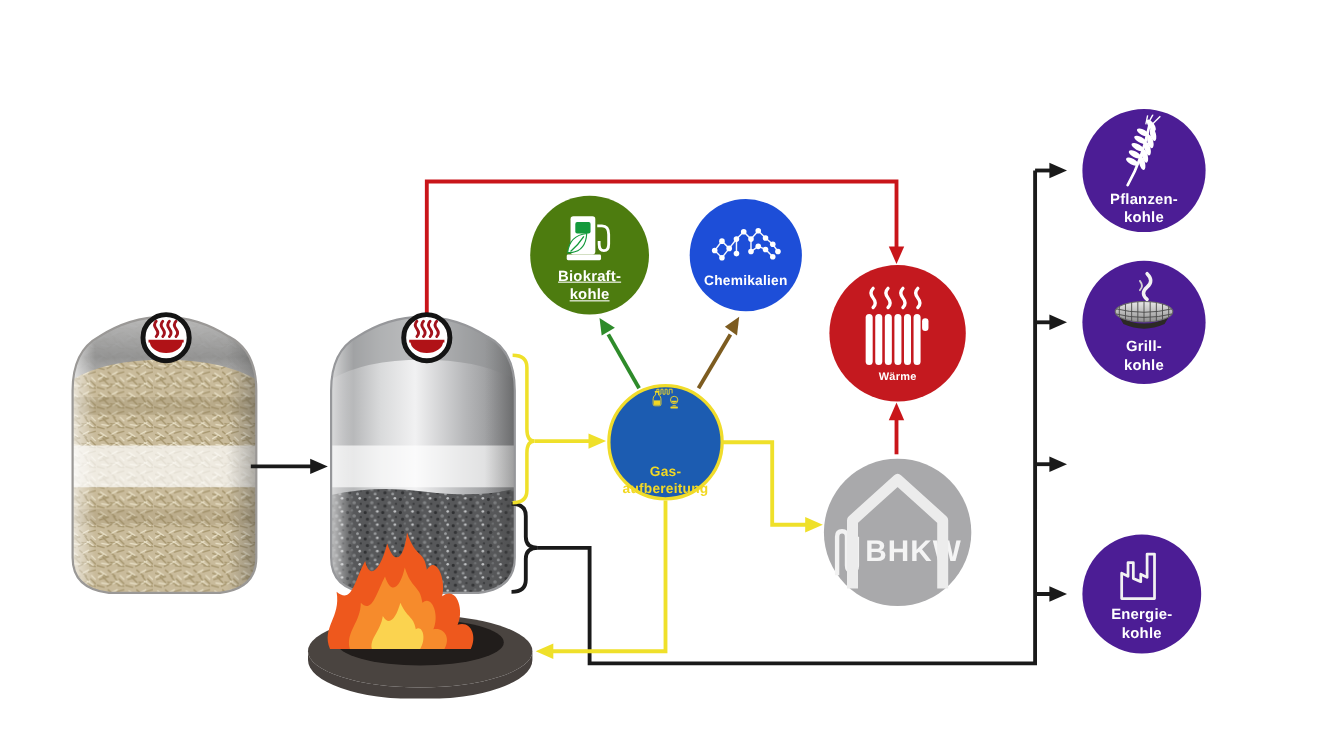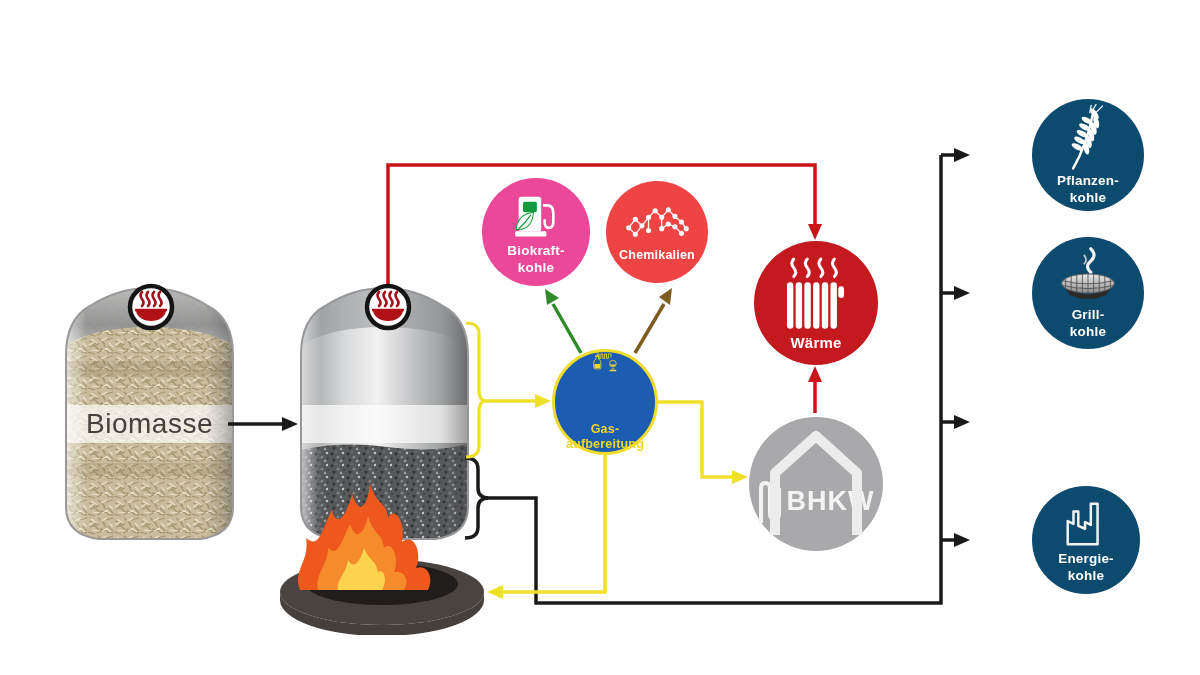--- a/index.html
+++ b/index.html
@@ -4,29 +4,29 @@
 <style>
   html,body{margin:0;padding:0;}
   body{width:1200px;height:675px;background:#ffffff;font-family:"Liberation Sans",sans-serif;overflow:hidden;position:relative;}
   .stage{position:absolute;left:0;top:0;width:1200px;height:675px;}
   .layer{position:absolute;left:0;top:0;width:1200px;height:675px;}
   .z1{z-index:1}.z2{z-index:5}
   .abs{position:absolute;}
   .circle{position:absolute;border-radius:50%;display:flex;flex-direction:column;align-items:center;justify-content:center;color:#fff;text-align:center;z-index:10;}
   .lbl{font-size:13.5px;font-weight:700;line-height:1.2;letter-spacing:.2px;}
   .lbl span{display:block;}
-  #c-bio{left:482px;top:178px;width:108px;height:108px;background:#ec4899;}
-  #c-chem{left:606px;top:181px;width:102px;height:102px;background:#ef4444;}
+  #c-bio{left:482px;top:178px;width:108px;height:108px;background:#4d7c0f;text-decoration:underline;}
+  #c-chem{left:627px;top:181px;width:102px;height:102px;background:#1d4ed8;}
   #c-chem .lbl{font-size:12.5px;}
   #c-gas{left:552px;top:349px;width:106px;height:106px;background:#1c5cb1;border:3px solid #f0dc2b;box-sizing:border-box;color:#f2d824;gap:46px;}
   #c-gas .lbl{font-size:12.5px;font-weight:700;}
   #c-waerme{left:754px;top:241px;width:124px;height:124px;background:#c4191f;}
-  #c-waerme .lbl{font-size:15px;}
+  #c-waerme .lbl{font-size:10px;}
   #c-bhkw{left:749px;top:417px;width:134px;height:134px;background:#a9a9ab;}
-  .outc{left:1032px;background:#0c4a6e;text-align:center;}
+  .outc{left:984px;background:#4c1d95;text-align:center;}
   #c-out0{top:99px;width:112px;height:112px;}
   #c-out1{top:237px;width:112px;height:112px;}
   #c-out2{top:367px;width:110px;height:110px;}
   #c-out3{top:486px;width:108px;height:108px;}
   .outc .lbl{font-size:13.5px;}
   #c-out2 .lbl{position:absolute;left:0;right:0;bottom:16px;}
   .icon{display:block;margin-bottom:3px;}
   .badge{position:absolute;width:48px;height:48px;z-index:12;}
   .jarlabel{position:absolute;width:167px;text-align:center;font-size:28px;color:#44403d;z-index:6;letter-spacing:.5px;}
   #bhkw-row{display:flex;align-items:center;gap:5px;margin-top:34px;}
@@ -161,21 +161,20 @@
       <line x1="581" y1="353" x2="553" y2="304" stroke="#2e8b2a" stroke-width="3.5"></line>
       <path d="M545,289 L547,305 L559,298 Z" fill="#2e8b2a"></path>
     </g>
 
     <g>
       <line x1="635" y1="353" x2="664" y2="304" stroke="#7d5c20" stroke-width="3.5"></line>
       <path d="M672,288 L659,297 L670,305 Z" fill="#7d5c20"></path>
     </g>
   </svg>
 
-  <div class="jarlabel" style="left:66px;top:408px;">Biomasse</div>
 
   <svg class="badge" style="left:127px;top:283px;" viewBox="0 0 48 48">
     <circle cx="24" cy="24" r="21" fill="#ffffff" stroke="#141414" stroke-width="4.5"></circle>
     <g stroke="#a3121c" stroke-width="2.6" fill="none" stroke-linecap="round">
       <path d="M15,23 q3,-3 0,-7 q-3,-4 0,-7"></path>
         <path d="M21,23 q3,-3 0,-7 q-3,-4 0,-7"></path>
       <path d="M27,23 q3,-3 0,-7 q-3,-4 0,-7"></path>
         <path d="M33,23 q3,-3 0,-7 q-3,-4 0,-7"></path>
     </g>
     <path d="M9,27 A15,11 0 0 0 39,27 Z" fill="#b01217"></path>

